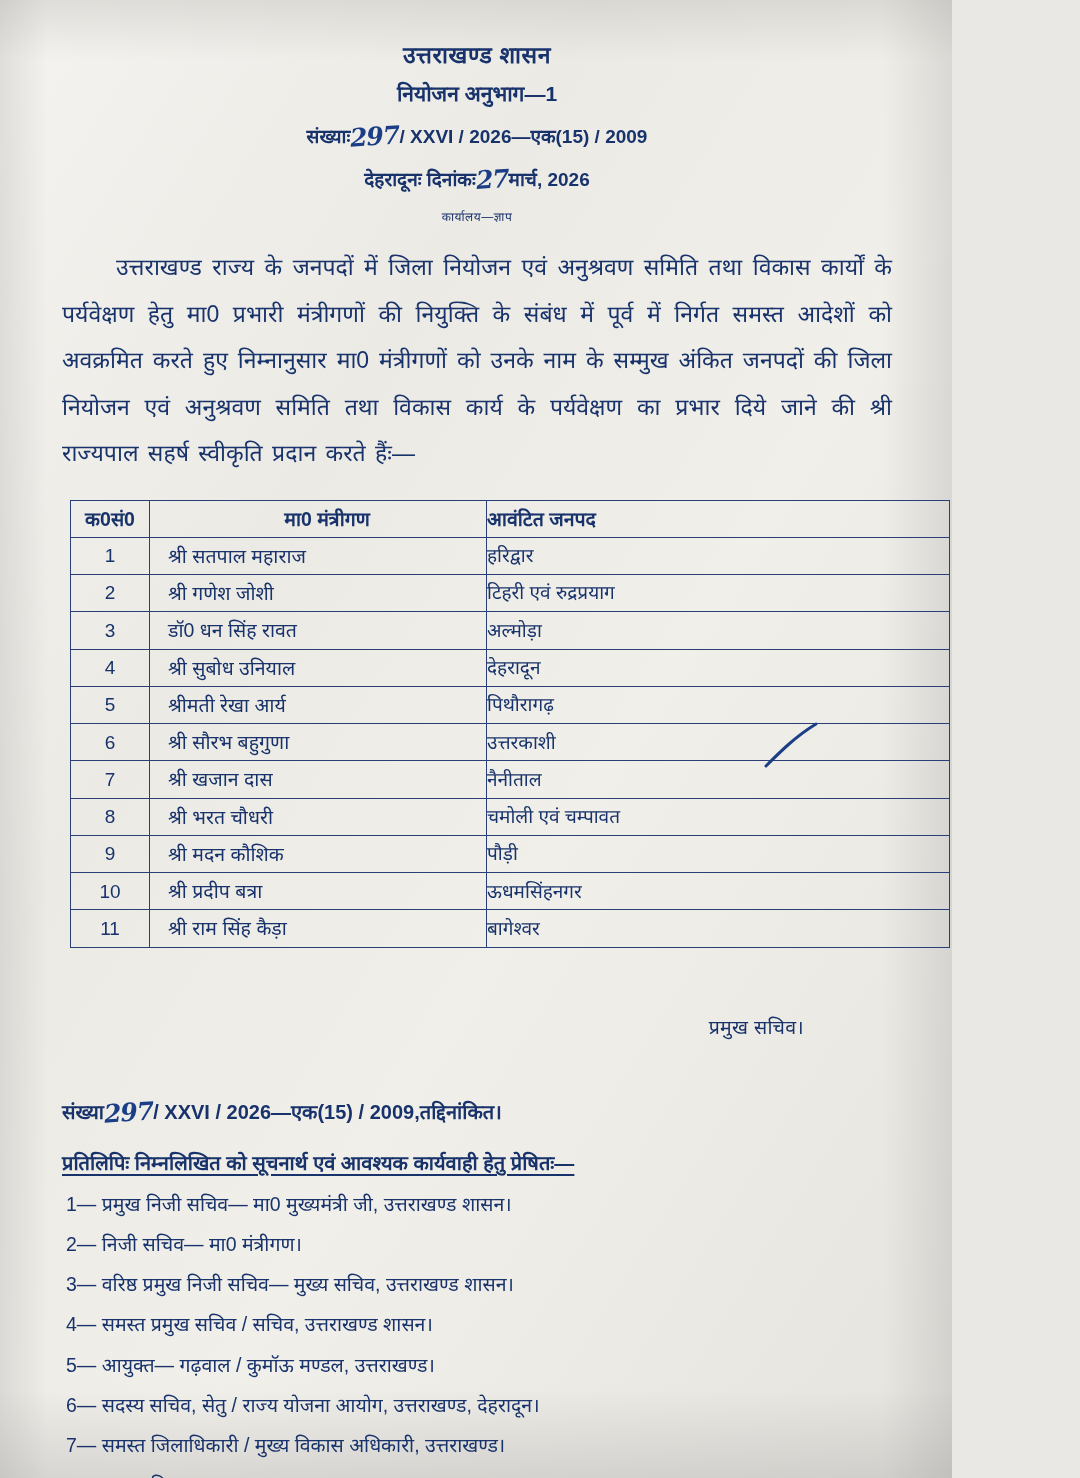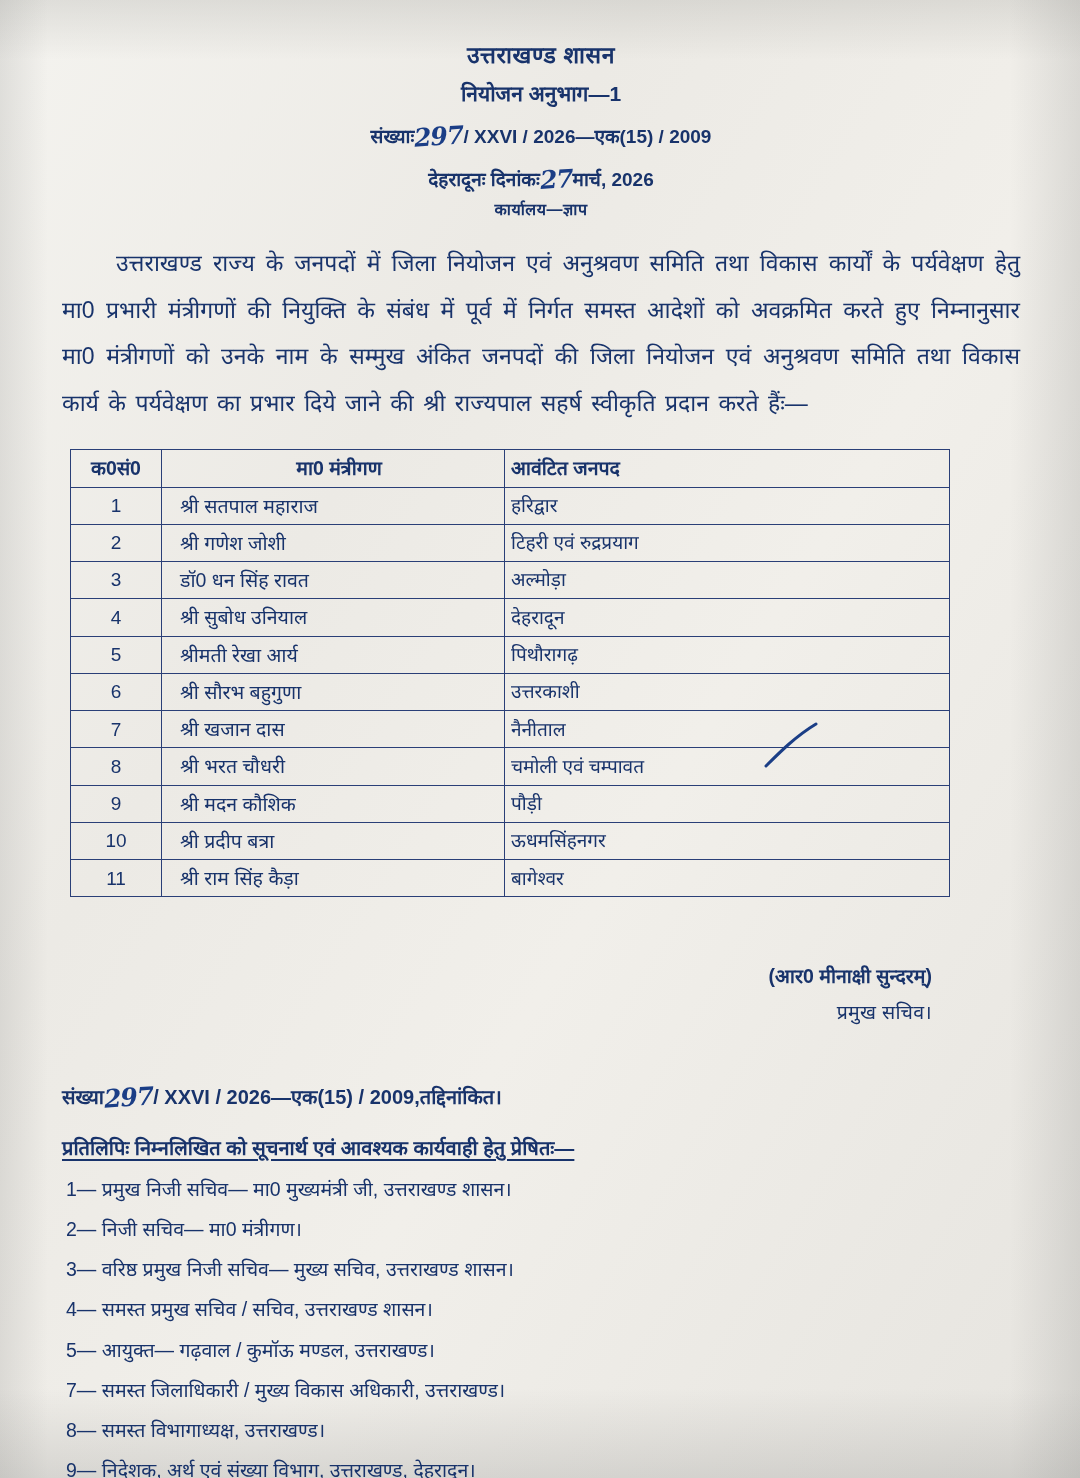--- a/index.html
+++ b/index.html
@@ -8,21 +8,21 @@
     background: #e9e8e4;
   }
   body {
     width: 1080px;
     height: 1478px;
     font-family: "Liberation Sans", sans-serif;
     overflow: hidden;
   }
   .page {
     position: relative;
-    width: 1080px;
+    width: 952px;
     height: 1478px;
     background: linear-gradient(122deg, #f4f3ef 0%, #eceae5 32%, #f1efea 58%, #e6e4df 100%);
     color: #18336b;
     overflow: hidden;
   }
   
   .shade-top {
     position: absolute; left: 0; top: 0; width: 100%; height: 60px;
     background: linear-gradient(180deg, rgba(160,160,155,.25), rgba(255,255,255,0));
     pointer-events: none;
@@ -67,22 +67,23 @@
     font-size: 19px;
     font-weight: 600;
     margin-top: 6px;
   }
   .hdr-4 {
     font-size: 19px;
     font-weight: 600;
     margin-top: 4px;
   }
   .hdr-5 {
-    font-size: 16px;
-    font-weight: 700;
+    font-size: 12px;
+    font-weight: 400;
+    margin-top: 10px;
     letter-spacing: .5px;
   }
   .hand {
     font-family: "DejaVu Serif", serif;
     font-style: italic;
     font-weight: 700;
     font-size: 25px;
     color: #1b3e86;
     display: inline-block;
     transform: rotate(-4deg) translateY(2px);
@@ -101,21 +102,21 @@
 
   table.alloc {
     margin-top: 14px;
     width: 880px;
     margin-left: 8px;
     border-collapse: collapse;
     font-size: 19px;
   }
   table.alloc th, table.alloc td {
     border: 1.6px solid #2a3f77;
-    padding: 4px 6px;
+    padding: 4px 0;
     line-height: 1.45;
     margin-left: 36px;
   }
   table.alloc th {
     font-weight: 600;
     font-size: 19.5px;
   }
   .col-sno { width: 78px; text-align: center; }
   .col-min { width: 318px; text-align: left; padding-left: 18px !important; }
   .col-dist { text-align: left; }
@@ -255,35 +256,35 @@
         </tr>
         <tr>
           <td class="col-sno">11</td>
           <td class="col-min">श्री राम सिंह कैड़ा</td>
           <td class="col-dist">बागेश्वर</td>
         </tr>
       </tbody>
     </table>
 
     <div class="sign-block-1">
-      <div class="sign-name">(आर0 मीनाक्षी सुन्दरम्)</div>
       <div class="sign-title">प्रमुख सचिव।</div>
     </div>
 
     <div class="copy-block">
       <div class="copy-num-line">
         <span>संख्या</span><span class="hand">297</span><span>/ XXVI / 2026—एक(15) / 2009,तद्दिनांकित।</span>
       </div>
       <div class="copy-sub">प्रतिलिपिः निम्नलिखित को सूचनार्थ एवं आवश्यक कार्यवाही हेतु प्रेषितः—</div>
       <ol class="copy-list">
         <li>1— प्रमुख निजी सचिव— मा0 मुख्यमंत्री जी, उत्तराखण्ड शासन।</li>
         <li>2— निजी सचिव— मा0 मंत्रीगण।</li>
         <li>3— वरिष्ठ प्रमुख निजी सचिव— मुख्य सचिव, उत्तराखण्ड शासन।</li>
         <li>4— समस्त प्रमुख सचिव / सचिव, उत्तराखण्ड शासन।</li>
         <li>5— आयुक्त— गढ़वाल / कुमॉऊ मण्डल, उत्तराखण्ड।</li>
+        <li>6— सदस्य सचिव, सेतु / राज्य योजना आयोग, उत्तराखण्ड, देहरादून।</li>
         <li>7— समस्त जिलाधिकारी / मुख्य विकास अधिकारी, उत्तराखण्ड।</li>
         <li>8— समस्त विभागाध्यक्ष, उत्तराखण्ड।</li>
         <li>9— निदेशक, अर्थ एवं संख्या विभाग, उत्तराखण्ड, देहरादून।</li>
 
       </ol>
     </div>
 
   </div>
 
   <svg class="stroke-1" viewBox="0 0 60 46">

